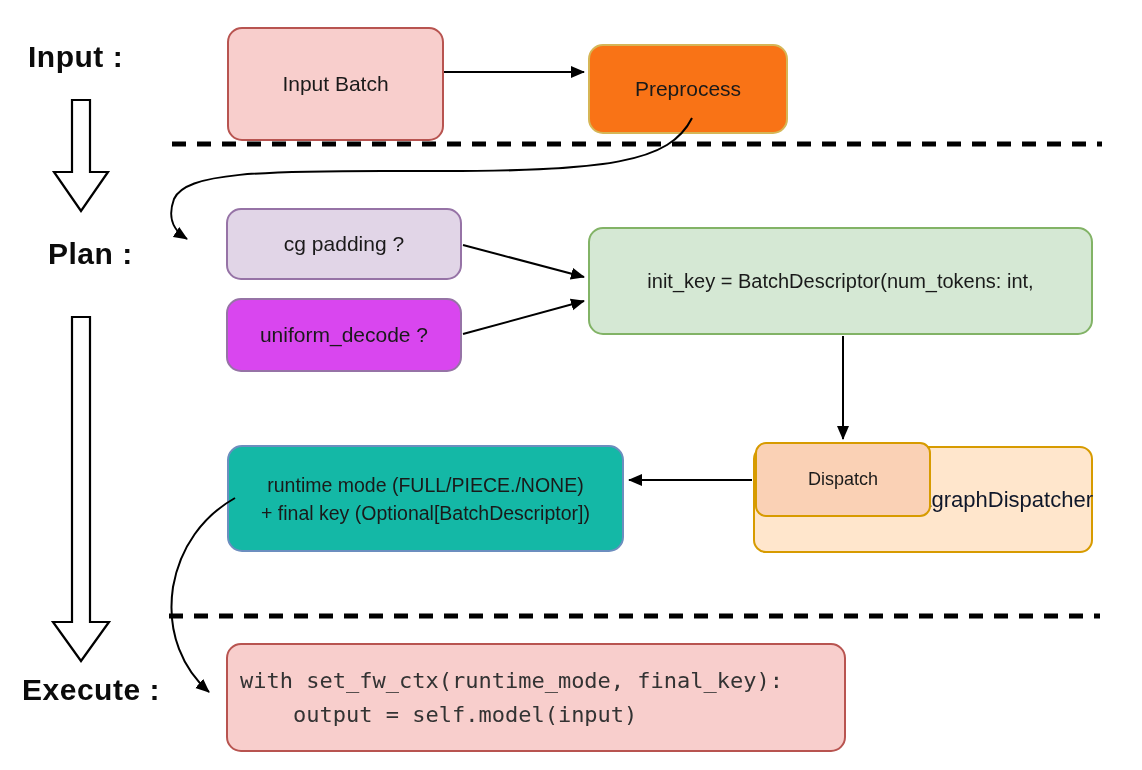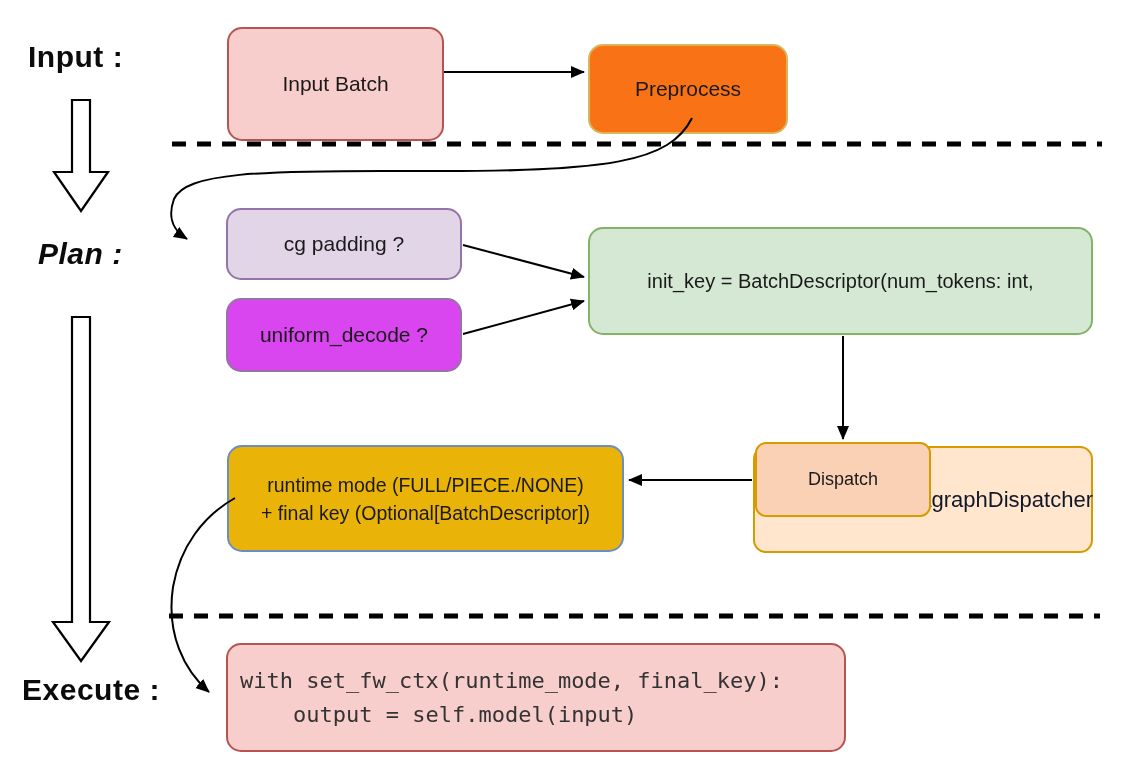--- a/index.html
+++ b/index.html
@@ -31,21 +31,21 @@
   }
   .dispatch-inner{font-size:18px;}
   svg.overlay{position:absolute;left:0;top:0;pointer-events:none;}
 </style>
 </head>
 <body>
 
 <div id="canvas">
 
   <div class="stage-label" style="left:28px;top:40px;">Input :</div>
-  <div class="stage-label" style="left:38px;top:237px;font-style:italic;">Plan :</div>
+  <div class="stage-label" style="left:48px;top:237px;">Plan :</div>
   <div class="stage-label" style="left:22px;top:673px;">Execute :</div>
 
   <div class="node fs21" style="left: 227px; top: 27px; width: 217px; height: 114px; background: rgb(248, 206, 204); border-color: rgb(184, 84, 80);">
     <span class="ln">Input Batch</span>
   </div>
 
   <div class="node fs21" style="left: 588px; top: 44px; width: 200px; height: 90px; background: #f97316; border-color: rgb(214, 182, 86);">
     <span class="ln">Preprocess</span>
   </div>
 
@@ -63,21 +63,21 @@
 
   <div class="node" style="left: 753px; top: 446px; width: 340px; height: 107px; border-radius: 13px; background: rgb(255, 230, 204); border-color: rgb(215, 155, 0);"></div>
   <div class="dispatcher-label" style="left:930px;top:446px;width:163px;height:107px;">
     <span class="ln">Cudagraph</span>
     <span class="ln">Dispatcher</span>
   </div>
   <div class="node dispatch-inner" style="left: 755px; top: 442px; width: 176px; height: 75px; border-radius: 11px; background: rgb(250, 209, 181); border-color: rgb(215, 155, 0);">
     <span class="ln">Dispatch</span>
   </div>
 
-  <div class="node fs19" style="left: 227px; top: 445px; width: 397px; height: 107px; background: #eab308; border-color: rgb(108, 142, 191);">
+  <div class="node fs19" style="left: 227px; top: 445px; width: 397px; height: 107px; background: #14b8a6; border-color: rgb(108, 142, 191);">
     <span class="ln">runtime mode (FULL/PIECE./NONE)</span>
     <span class="ln">+ final key (Optional[BatchDescriptor])</span>
   </div>
 
   <div class="node code-node" style="left: 226px; top: 643px; width: 620px; height: 109px; background: rgb(248, 206, 204); border-color: rgb(184, 84, 80);">
     <span class="ln">with set_fw_ctx(runtime_mode, final_key):</span>
     <span class="ln">    output = self.model(input)</span>
   </div>
 
   <svg class="overlay" width="1142" height="770" viewBox="0 0 1142 770">

